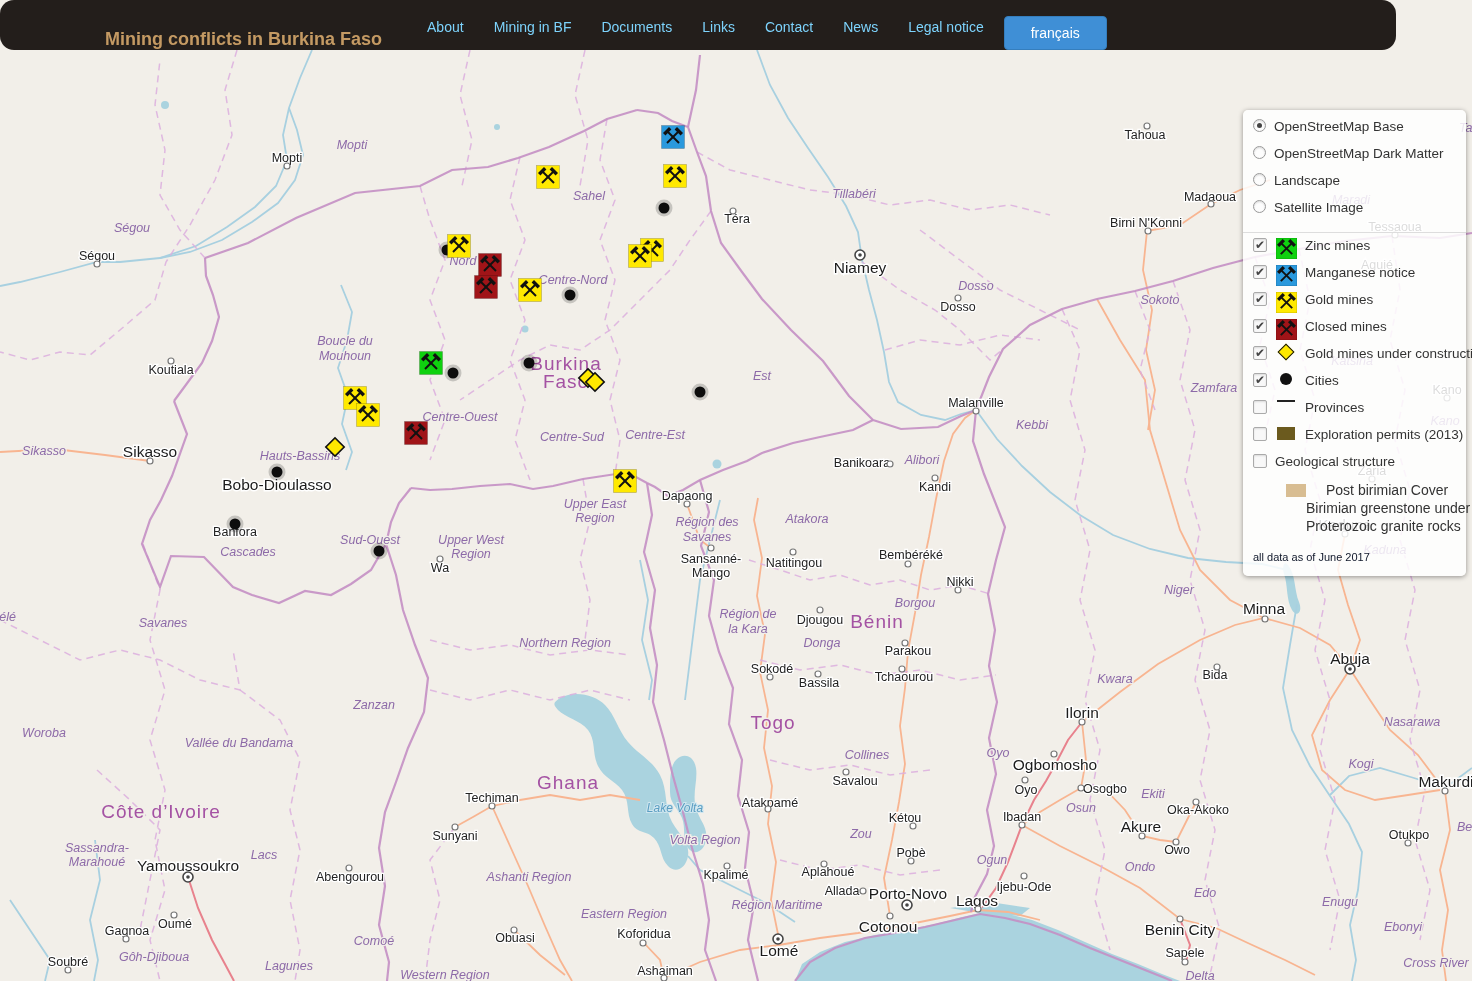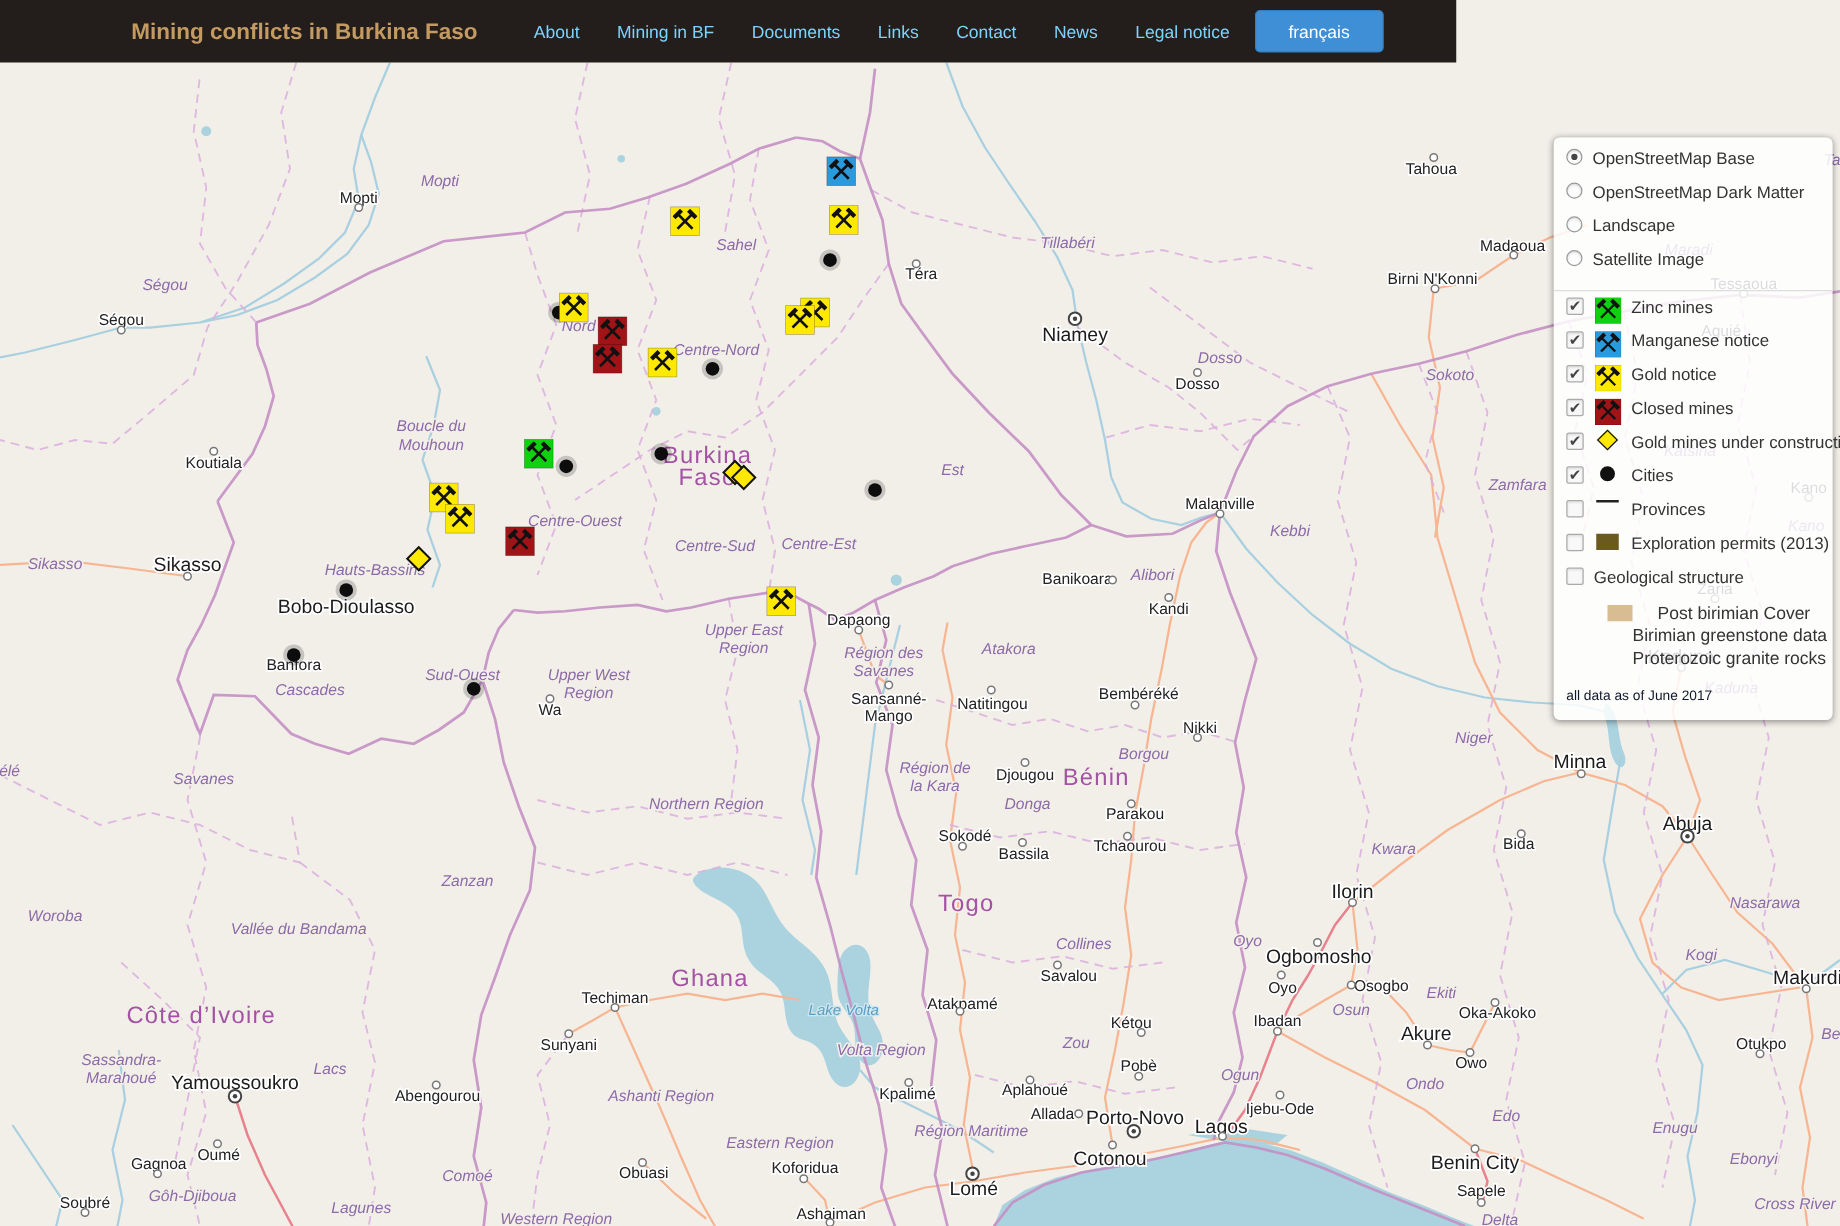--- a/index.html
+++ b/index.html
@@ -1,19 +1,19 @@
 <!DOCTYPE html>
 <html><head>
 <meta charset="utf-8">
 <style>
   * { margin:0; padding:0; box-sizing:border-box; }
   html,body { width:1472px; height:981px; overflow:hidden; font-family:"Liberation Sans", sans-serif; background:#f2efe9; }
 
   
-  .navbar { position:absolute; left:0; top:0; width:1165px; height:50px; background:#231e1b; display:flex; align-items:center; z-index:50; }
+  .navbar { position:absolute; left:0; top:0; width:1396px; height:50px; background:#231e1b; display:flex; align-items:flex-end; z-index:50;border-radius:14px; }
   .nav-title { margin-left:105px; font-size:18px; font-weight:bold; color:#c49a63; white-space:nowrap; }
   .nav-menu { display:flex; align-items:center; margin-left:30px; }
   .nav-item { color:#7dd3fc; font-size:14px; text-decoration:none; padding:15px 15px; white-space:nowrap; cursor:pointer; }
   .lang-btn { margin-left:5px; background:#3f8fd6; color:#fff; font-size:14px; border:1px solid #357ebd; border-radius:4px; padding:8px 26px; cursor:pointer; }
 
   
   .map-wrap { position:absolute; left:0; top:50px; width:1472px; height:931px; background:#f2efe9; }
   svg text { font-family:"Liberation Sans", sans-serif; }
   .lbl-country { font-size:19px; fill:#a452a3; letter-spacing:1px; paint-order:stroke; stroke:#f2efe9; stroke-width:3px; }
   .lbl-region  { font-size:12.5px; fill:#8d6aa8; font-style:italic; paint-order:stroke; stroke:#f2efe9; stroke-width:2.5px; }
@@ -526,21 +526,21 @@
           <span>Manganese notice</span>
         </div>
         <div class="lp-row">
           <span class="cbox">✔</span>
           <span class="ic">
             <svg width="21" height="21">
               <rect width="21" height="21" fill="#ffe900" stroke="rgba(0,0,0,.3)" stroke-width="0.6"></rect>
               <use href="#hammers" x="1" y="1" width="19" height="19"></use>
             </svg>
           </span>
-          <span>Gold notice</span>
+          <span>Gold mines</span>
         </div>
         <div class="lp-row">
           <span class="cbox">✔</span>
           <span class="ic">
             <svg width="21" height="21">
               <rect width="21" height="21" fill="#a01418" stroke="rgba(0,0,0,.3)" stroke-width="0.6"></rect>
               <use href="#hammers" x="1" y="1" width="19" height="19"></use>
             </svg>
           </span>
           <span>Closed mines</span>
@@ -576,21 +576,21 @@
         <div class="lp-row">
           <span class="cbox"></span>
           <span>Geological structure</span>
         </div>
         <div class="lp-sub">
           <span class="ic-swatch" style="background: rgb(216, 189, 146);"></span>
           <span>Post birimian Cover</span>
         </div>
         <div class="lp-sub">
           <span class="ic-swatch" style="background: rgb(7, 115, 7);"></span>
-          <span>Birimian greenstone data</span>
+          <span>Birimian greenstone under</span>
         </div>
         <div class="lp-sub">
           <span class="ic-swatch" style="background: rgb(205, 95, 99);"></span>
           <span>Proterozoic granite rocks</span>
         </div>
       </div>
     <div class="lp-note">all data as of June 2017</div>
   </div>
 
   

